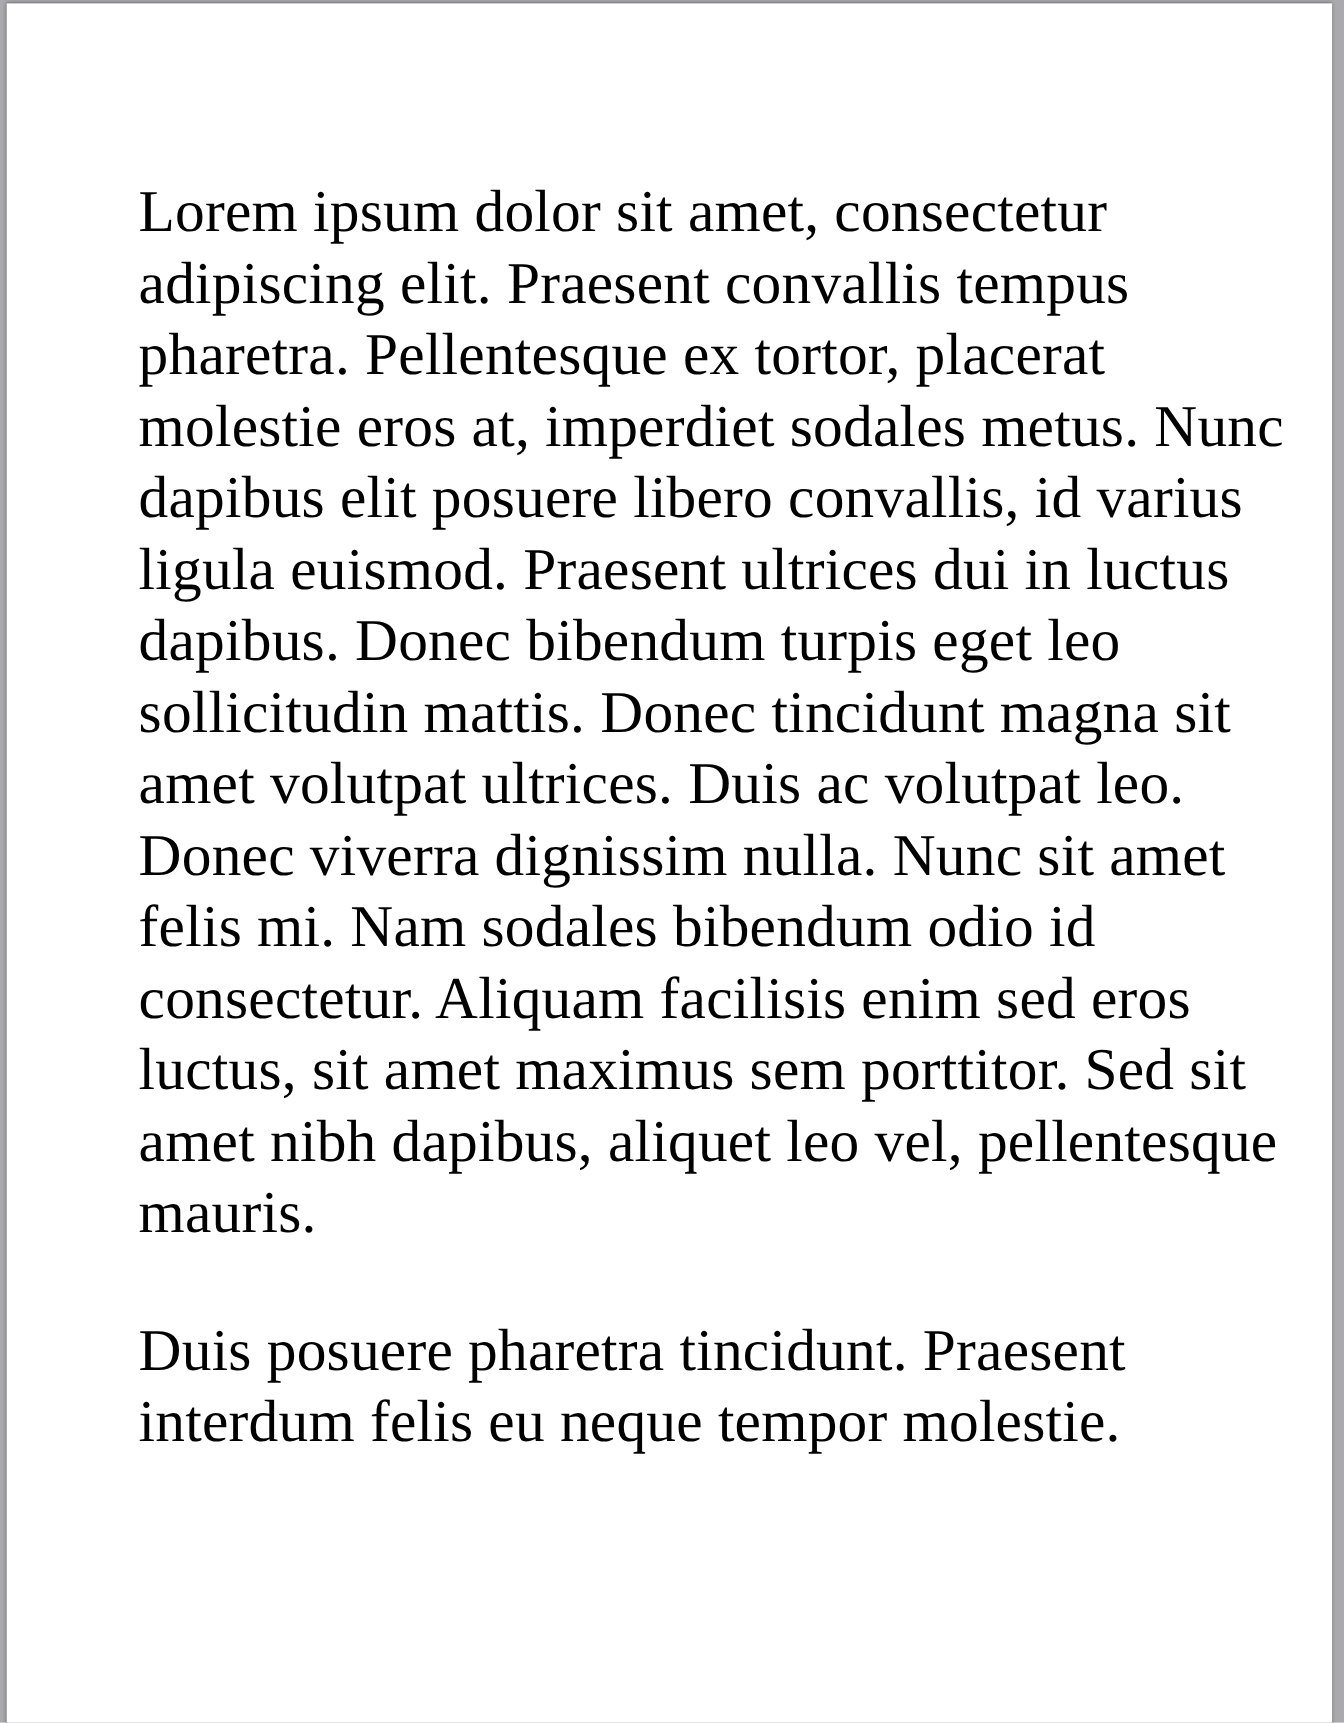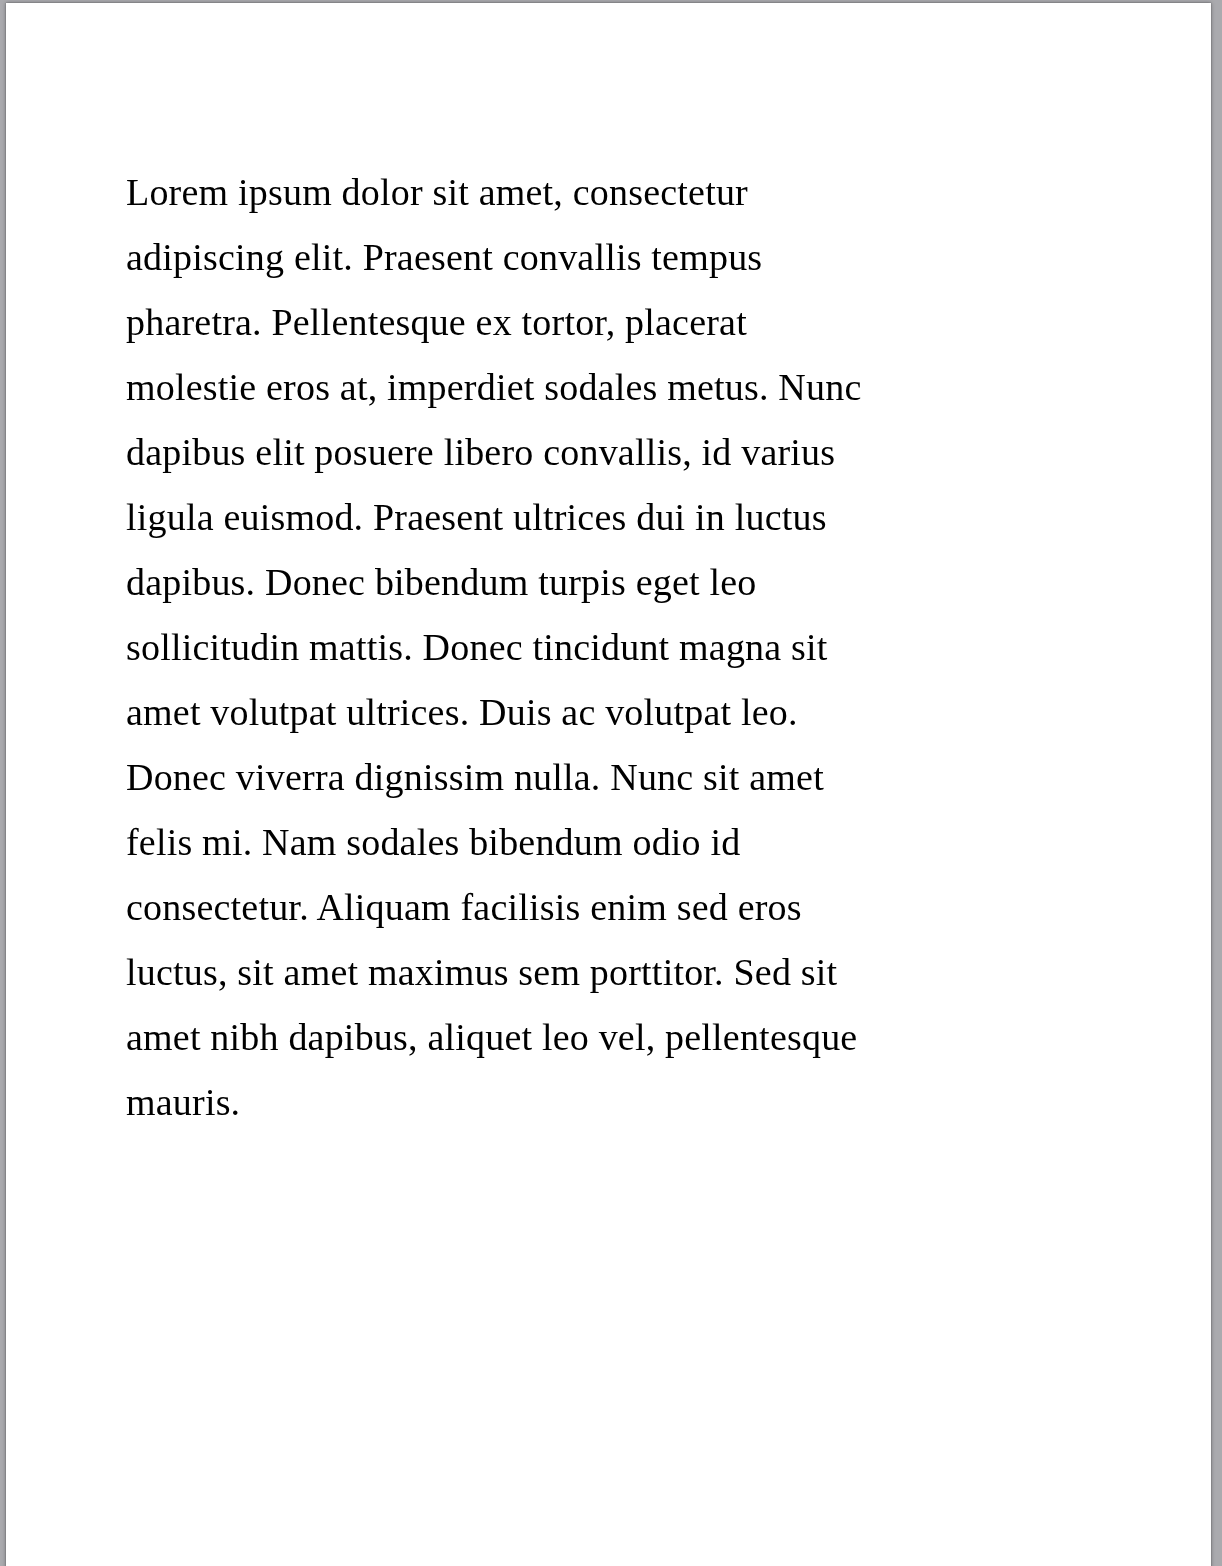--- a/index.html
+++ b/index.html
@@ -23,21 +23,21 @@
     background: #ffffff;
     box-shadow: 0 0 4px rgba(0,0,0,0.38), 0 0 1px rgba(0,0,0,0.45);
     overflow: hidden;
   }
   .text-block {
     margin: 157px 0 0 120px;
     color: #000000;
   }
   .text-block p {
     margin: 0 0 60px 0;
-    font-size: 38px;
+    font-size: 54px;
     line-height: 65px;
     white-space: pre;
     letter-spacing: 0.2px;
   }
 </style>
 </head>
 <body>
 
 <div class="paper">
   <div class="text-block">
@@ -49,14 +49,16 @@
 ligula euismod. Praesent ultrices dui in luctus
 dapibus. Donec bibendum turpis eget leo
 sollicitudin mattis. Donec tincidunt magna sit
 amet volutpat ultrices. Duis ac volutpat leo.
 Donec viverra dignissim nulla. Nunc sit amet
 felis mi. Nam sodales bibendum odio id
 consectetur. Aliquam facilisis enim sed eros
 luctus, sit amet maximus sem porttitor. Sed sit
 amet nibh dapibus, aliquet leo vel, pellentesque
 mauris.</p>
+    <p>Duis posuere pharetra tincidunt. Praesent
+interdum felis eu neque tempor molestie.</p>
   </div>
 </div>
 
 </body></html>

